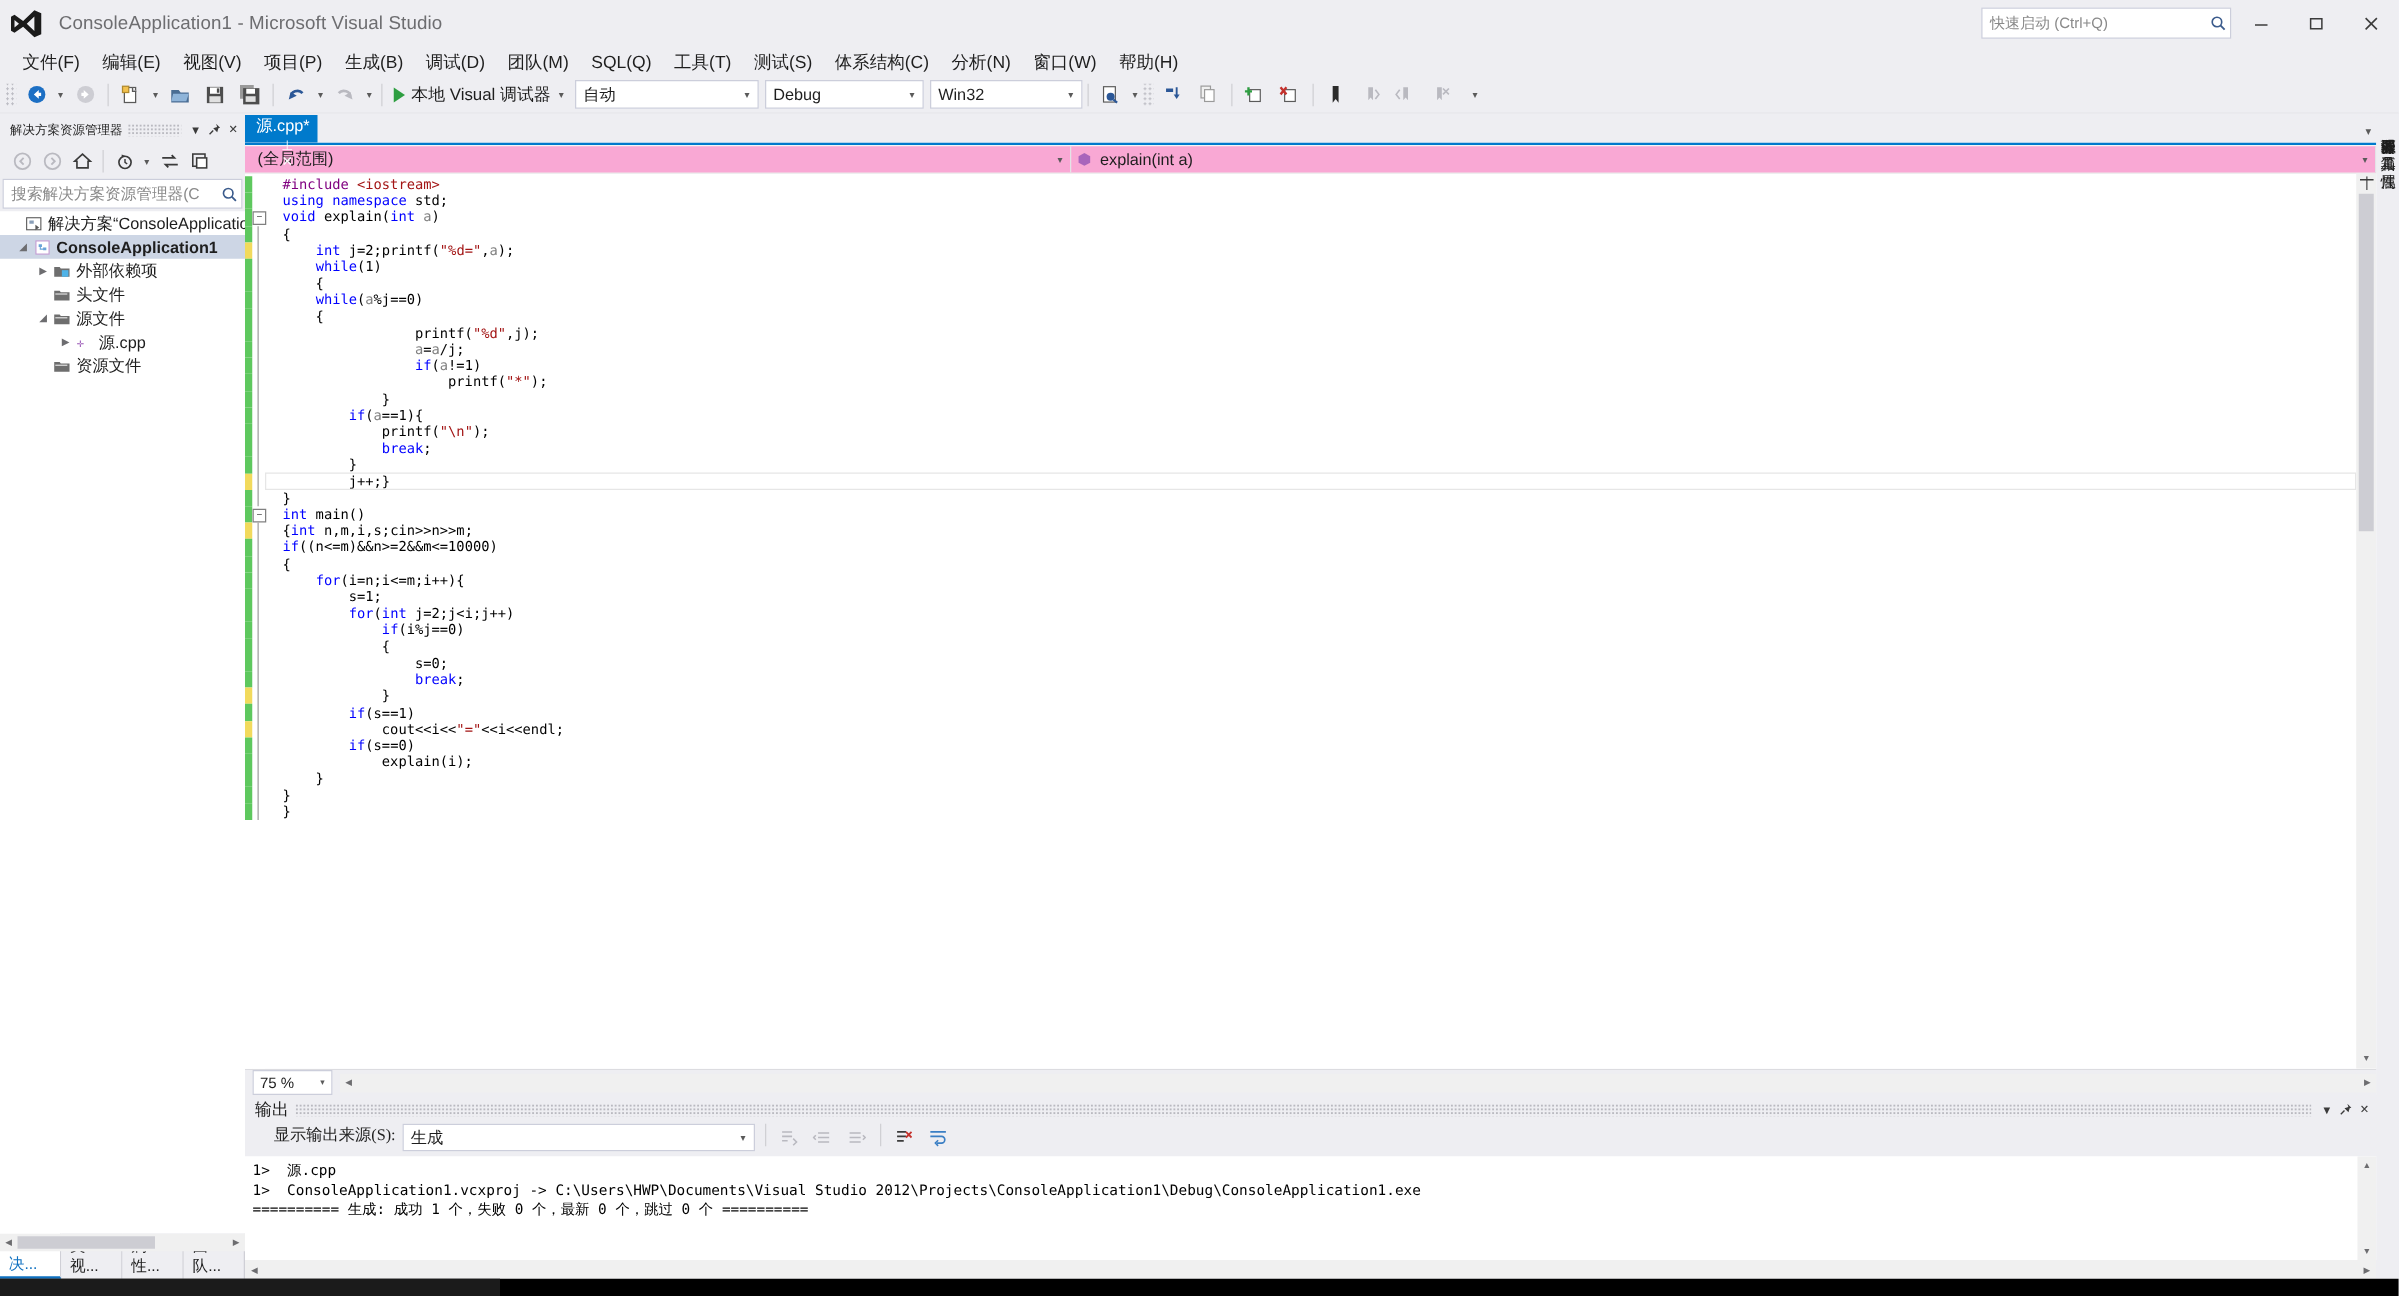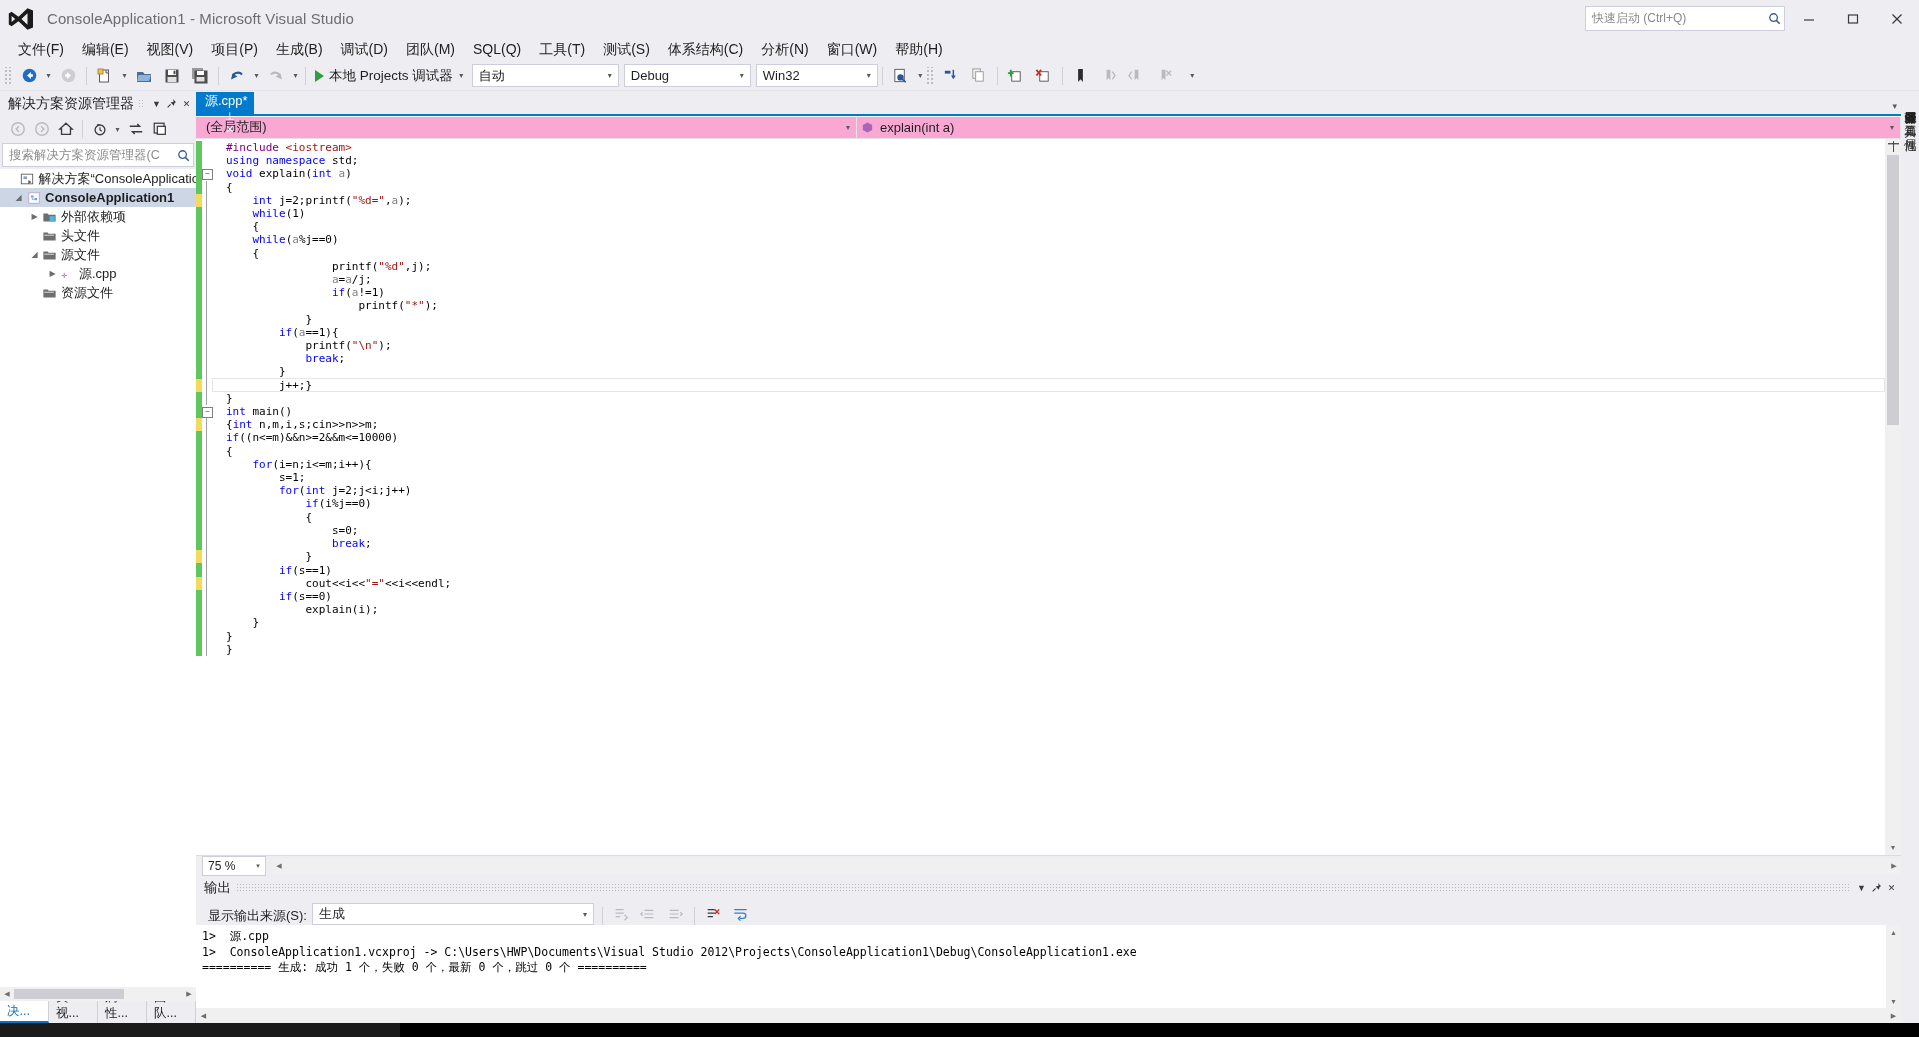--- a/index.html
+++ b/index.html
@@ -44,21 +44,21 @@
   .combo.w-conf{width:125px;}
   .combo.w-plat{width:120px;}
   .combo.w-auto{width:145px;}
 
   
   .body-row{flex:1 1 auto;display:flex;min-height:0;background:#eeeef2;}
 
   
   .sln{width:196px;display:flex;flex-direction:column;background:#eeeef2;flex:0 0 auto;}
   .sln-hdr{height:25px;display:flex;align-items:center;padding:0 2px 0 8px;}
-  .sln-title{font-size:14px;color:#1e1e1e;white-space:nowrap;}
+  .sln-title{font-size:10px;color:#1e1e1e;white-space:nowrap;}
   .sln-dots{flex:1;height:10px;margin:0 4px;
     background-image:radial-gradient(circle,#b9b9c0 0.8px,transparent 0.8px);
     background-size:3px 3px;}
   .hicon{width:15px;height:18px;display:flex;align-items:center;justify-content:center;color:#3b3b3b;font-size:9px;}
   .sln-tools{height:26px;display:flex;align-items:center;padding-left:6px;gap:1px;}
   .stbtn{width:23px;height:22px;display:flex;align-items:center;justify-content:center;}
   .sln-search{height:22px;margin:1px 2px 2px 2px;background:#fff;border:1px solid #cccedb;display:flex;align-items:center;}
   .sln-search .ss-txt{flex:1;padding-left:6px;font-size:12.5px;color:#8a8a8a;white-space:nowrap;overflow:hidden;}
   .sln-tree{flex:1;background:#fff;overflow:hidden;position:relative;font-size:13px;}
   .trow{height:19px;display:flex;align-items:center;white-space:nowrap;}
@@ -120,21 +120,21 @@
   .hsb .arr{width:14px;text-align:center;font-size:7px;color:#6d6d70;}
   .hsb .track{flex:1;}
 
   
   .output{height:147px;flex:0 0 auto;display:flex;flex-direction:column;background:#eeeef2;}
   .out-hdr{height:23px;display:flex;align-items:center;padding:0 2px 0 8px;}
   .out-title{font-size:13.5px;color:#1e1e1e;}
   .out-dots{flex:1;height:10px;margin:0 5px;
     background-image:radial-gradient(circle,#b9b9c0 0.8px,transparent 0.8px);
     background-size:3px 3px;}
-  .out-tools{height:26px;display:flex;align-items:flex-end;padding-left:12px;}
+  .out-tools{height:26px;display:flex;align-items:flex-start;padding-left:23px;font-family:Liberation Serif, serif;}
   .out-lbl{font-size:13px;color:#1e1e1e;margin-right:5px;white-space:nowrap;}
   .out-combo{width:280px;height:20px;background:#fff;border:1px solid #cccedb;display:flex;align-items:center;}
   .out-combo .ov{flex:1;padding-left:6px;font-size:13px;color:#1e1e1e;}
   .out-combo .oc{width:16px;text-align:center;font-size:8px;color:#5a5a5a;}
   .obtn{width:25px;height:22px;display:flex;align-items:center;justify-content:center;margin-left:2px;}
   .out-body{flex:1;background:#fff;position:relative;overflow:hidden;display:flex;}
   .out-text{flex:1;padding:4px 0 0 6px;font-family:"DejaVu Sans Mono","Liberation Mono",monospace;font-size:11.5px;line-height:15.5px;color:#000;white-space:pre;overflow:hidden;}
   .out-vsb{width:15px;background:#f0f0f0;position:relative;}
   .out-vsb .arr{height:14px;display:flex;align-items:center;justify-content:center;font-size:7px;color:#6d6d70;}
   .out-vsb .arr.bot{position:absolute;bottom:0;left:0;right:0;}
@@ -272,21 +272,21 @@
       <svg width="18" height="18" viewBox="0 0 18 18">
           <path d="M13 11 C14 6, 7 4, 4 7.5" fill="none" stroke="#b9b9c0" stroke-width="2.1"></path>
           <path d="M15 12.5 L13.4 6.6 L8.6 9.6 Z" fill="#b9b9c0"></path>
         </svg>
     </div>
     <div class="caret">▾</div>
     <div class="tsep"></div>
 
     <div class="run-btn">
       <div class="run-tri"></div>
-      <div class="run-label">本地 Projects 调试器</div>
+      <div class="run-label">本地 Visual 调试器</div>
     </div>
     <div class="caret">▾</div>
 
     <div class="combo w-auto">
       <div class="cv">自动</div>
       <div class="cc">▾</div>
     </div>
     <div class="combo w-conf">
       <div class="cv">Debug</div>
       <div class="cc">▾</div>

